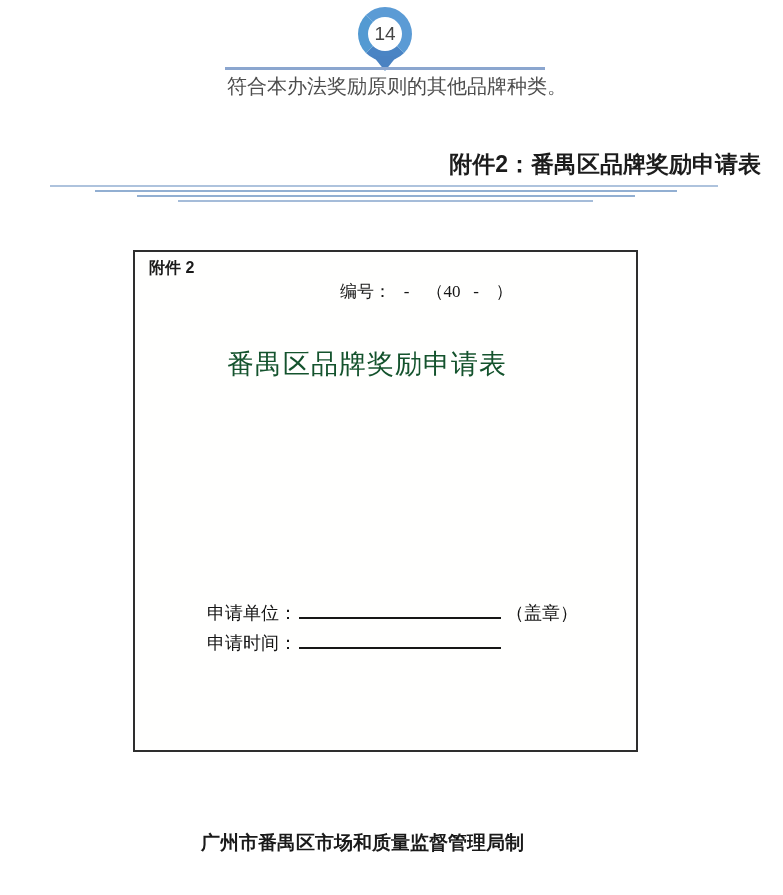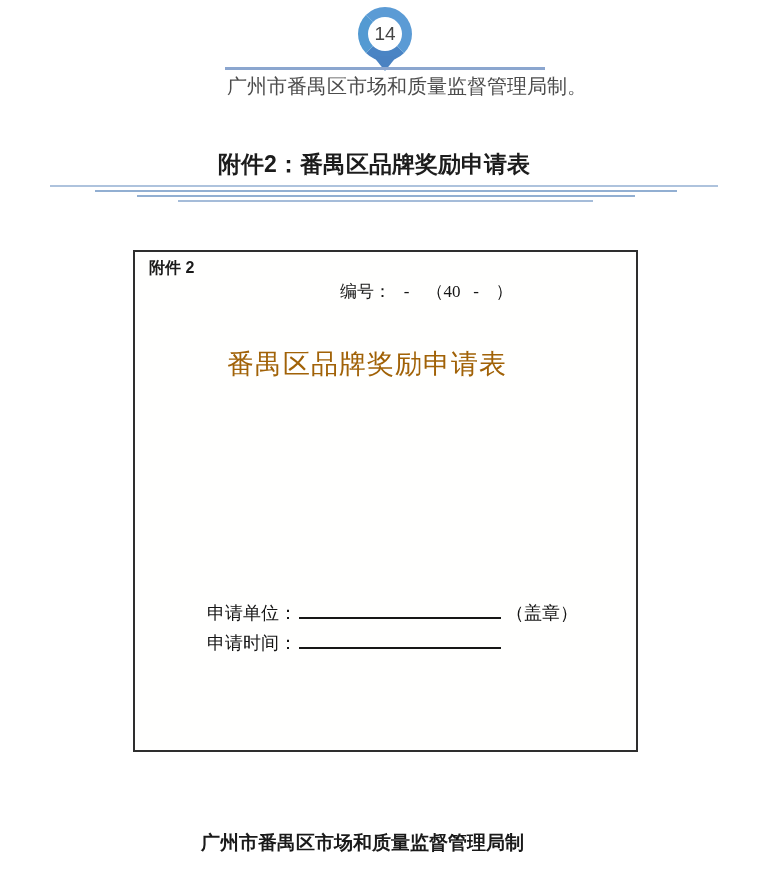--- a/index.html
+++ b/index.html
@@ -39,21 +39,21 @@
   }
 
   .intro {
     position: absolute; left: 227px; top: 73px;
     font-size: 20px; color: #4c4c4c; letter-spacing: 0px;
     font-family: "Liberation Sans", sans-serif;
   }
 
   .heading {
     position: absolute; left: 0; top: 149px; width: 100%;
-    margin: 0; text-align: center; box-sizing: border-box; padding-right: 35px;
+    margin: 0; text-align: right; box-sizing: border-box; padding-right: 22px;
     font-size: 23px; font-weight: bold; color: #1c1c1c;
     font-family: "Liberation Sans", sans-serif;
   }
 
   .stagger { position: absolute; background: #9db7d6; height: 2px; }
   .s1 { top: 185px; left: 50px;  width: 668px; background: #aec3dd; }
   .s2 { top: 190px; left: 95px;  width: 582px; background: #92afd2; }
   .s3 { top: 195px; left: 137px; width: 498px; background: #92afd2; }
   .s4 { top: 200px; left: 178px; width: 415px; background: #a5bcd9; }
 
@@ -71,21 +71,21 @@
     font-size: 16px; font-weight: bold;
     font-family: "Liberation Sans", sans-serif; color: #1a1a1a;
   }
   .serial {
     position: absolute; left: 205px; top: 28px;
     font-size: 17px; white-space: pre; color: #161616;
   }
   .form-title {
     position: absolute; left: 0; top: 94px; width: 100%;
     text-align: center; box-sizing: border-box; padding-right: 37px;
-    font-size: 27px; letter-spacing: 1px; color: #a16207;
+    font-size: 27px; letter-spacing: 1px; color: #14532d;
   }
   .form-row { position: absolute; left: 72px; font-size: 18px; color: #141414; white-space: nowrap; }
   .row-unit { top: 349px; }
   .row-date { top: 379px; }
   .blank {
     display: inline-block; width: 202px; height: 16px;
     border-bottom: 2px solid #161616; margin: 0 5px 0 2px;
   }
   .form-footer {
     position: absolute; left: 0; top: 578px; width: 100%;
@@ -101,21 +101,21 @@
 
   <div class="pin">
     <div class="pin-circle">
       <span class="pin-num">14</span>
     </div>
     <div class="pin-tip"></div>
   </div>
 
   <div class="divider"></div>
 
-  <div class="intro">广州市番禺区市场和质量监督管理局制。</div>
+  <div class="intro">符合本办法奖励原则的其他品牌种类。</div>
 
   <h1 class="heading">附件2：番禺区品牌奖励申请表</h1>
 
   <div class="stagger s1"></div>
   <div class="stagger s2"></div>
   <div class="stagger s3"></div>
   <div class="stagger s4"></div>
 
   <div class="form-box">
 

